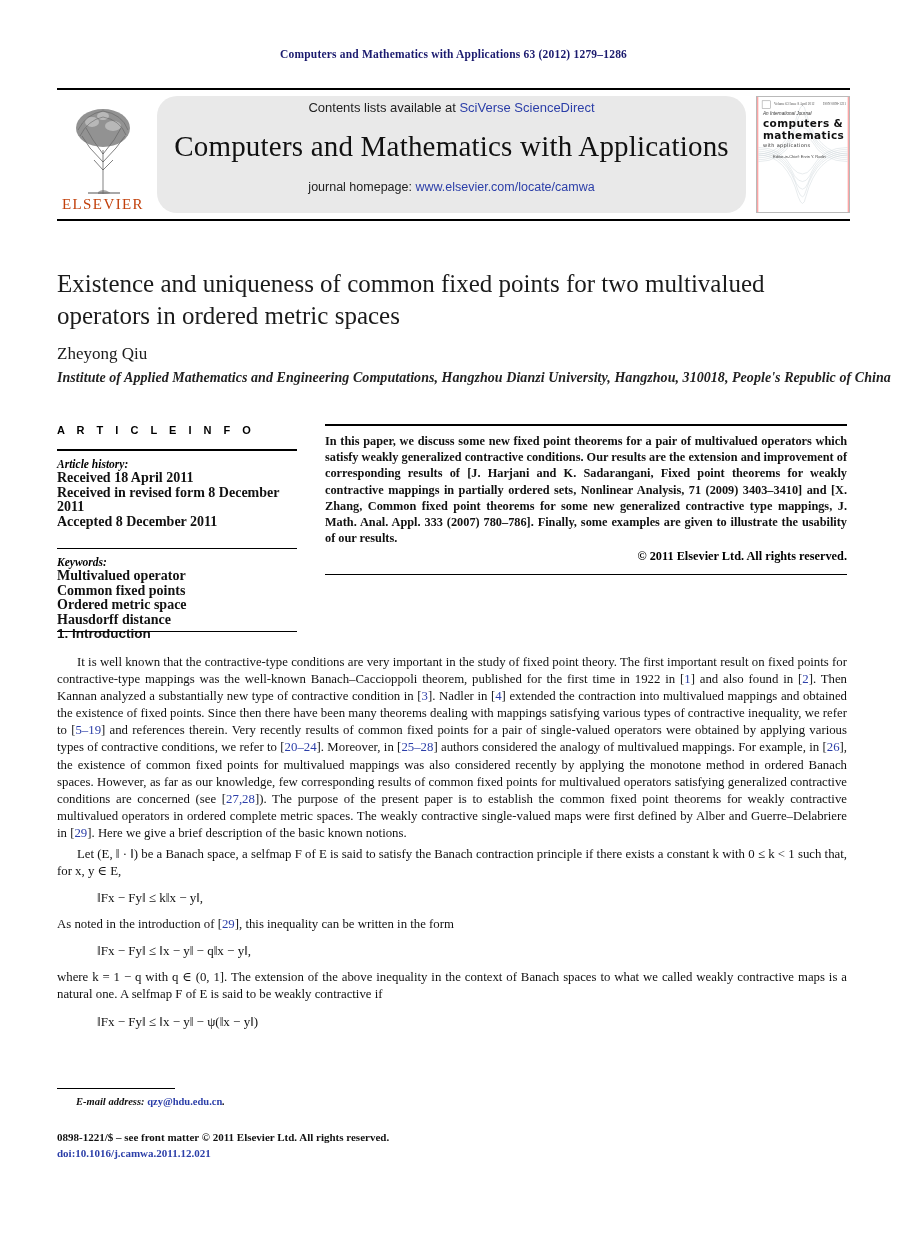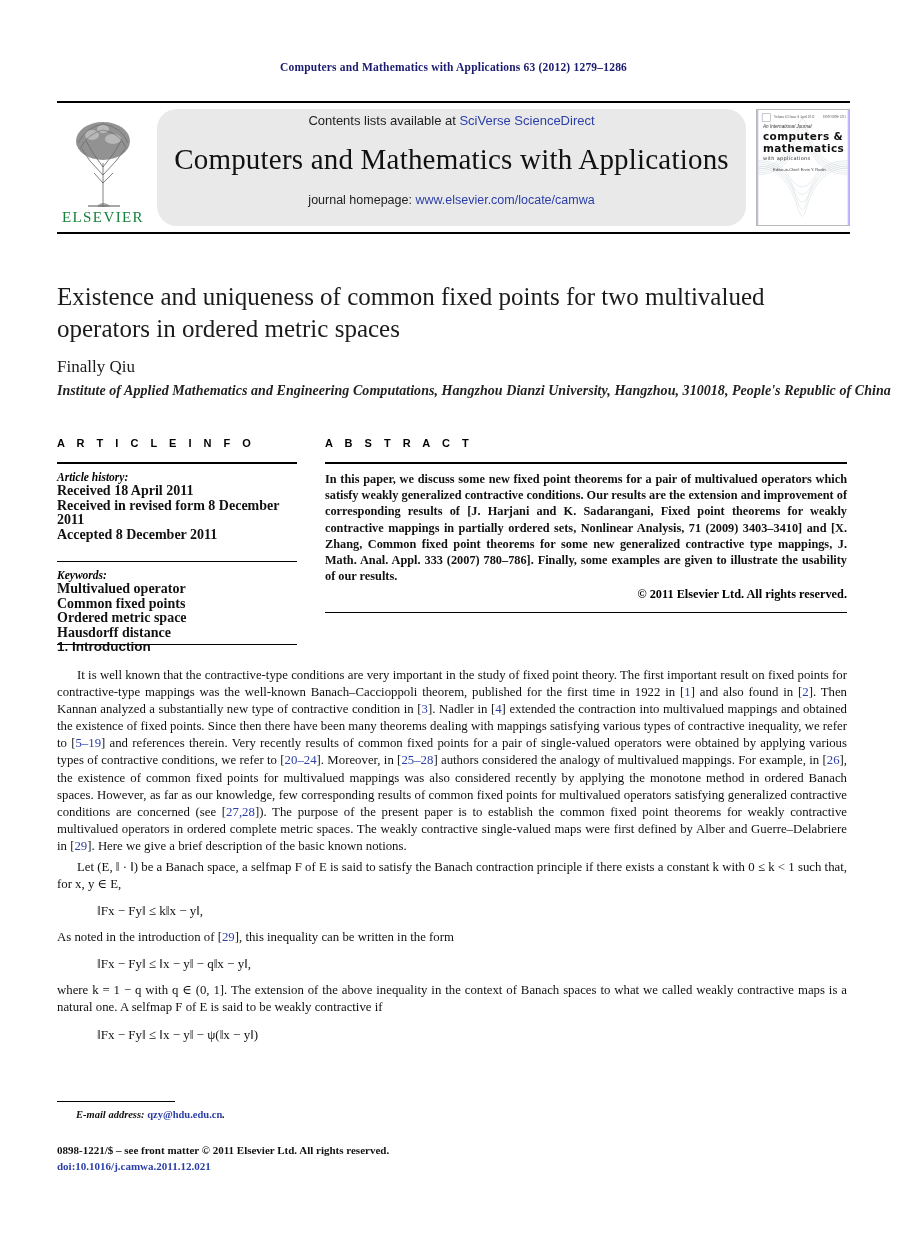--- a/index.html
+++ b/index.html
@@ -13,21 +13,20 @@
     font-family: "Liberation Serif", "DejaVu Serif", serif;
     color: #000000;
     position: relative;
     overflow: hidden;
   }
   .page {
     position: relative;
     width: 907px;
     height: 978px;
     padding: 0;
-    margin-top: 13px;
   }
 
   
   .running-head {
     position: absolute;
     top: 48px;
     left: 0;
     width: 907px;
     text-align: center;
     font-family: "Liberation Serif", "DejaVu Serif", serif;
@@ -62,21 +61,21 @@
   }
   .elsevier-tree {
     width: 70px;
     height: 95px;
     margin-top: 4px;
   }
   .elsevier-word {
     font-family: "Liberation Serif", "DejaVu Serif", serif;
     font-size: 15px;
     letter-spacing: 1.4px;
-    color: #15803d;
+    color: #c2410c;
     font-weight: normal;
     line-height: 1;
     padding-bottom: 3px;
   }
   .journal-band {
     flex: 1 1 auto;
     background: #e9e9e9;
     margin: 6px 0 6px 8px;
     display: flex;
     flex-direction: column;
@@ -107,21 +106,21 @@
     font-family: "Liberation Sans", sans-serif;
   }
   .homepage-line .url {
     color: #2b3ea8;
   }
   .cover-thumb {
     width: 94px;
     flex: 0 0 94px;
     margin: 6px 0 6px 10px;
     border: 1px solid #b9b9b9;
-    background: #c4b5fd;
+    background: #fca5a5;
     position: relative;
     overflow: hidden;
     box-sizing: border-box;
   }
   .cover-topbar {
     position: absolute;
     top: 2px; left: 3px; right: 3px;
     height: 9px;
     font-size: 3.4px;
     color: #555;
@@ -380,41 +379,40 @@
         <span>ISSN 0898-1221</span>
       </div>
       <div class="cover-j1">An International Journal</div>
       <div class="cover-j2"><span>computers &amp;</span><br><span>mathematics</span></div>
       <div class="cover-j3">with applications</div>
       <div class="cover-j4">Editor-in-Chief: Ervin Y. Rodin</div>
     </div>
   </div>
 
   <div class="title">Existence and uniqueness of common fixed points for two multivalued operators in ordered metric spaces</div>
-  <div class="author">Finally Qiu</div>
+  <div class="author">Zheyong Qiu</div>
   <div class="affiliation">Institute of Applied Mathematics and Engineering Computations, Hangzhou Dianzi University, Hangzhou, 310018, People's Republic of China</div>
 
   <div class="info-col">
     <div class="sec-head">A R T I C L E   I N F O</div>
     <div class="rule"></div>
     <div class="ital-head">Article history:</div>
     <div class="info-line">Received 18 April 2011</div>
     <div class="info-line">Received in revised form 8 December 2011</div>
     <div class="info-line">Accepted 8 December 2011</div>
     <div class="rule-thin" style="margin-top:19px"></div>
     <div class="ital-head">Keywords:</div>
     <div class="info-line">Multivalued operator</div>
     <div class="info-line">Common fixed points</div>
     <div class="info-line">Ordered metric space</div>
     <div class="info-line">Hausdorff distance</div>
     <div class="rule-thin" style="margin-top:4px"></div>
   </div>
 
   <div class="abstract-col">
-    <div class="sec-head">A B S T R A C T</div>
     <div class="rule"></div>
     <div class="abstract-body">In this paper, we discuss some new fixed point theorems for a pair of multivalued operators which satisfy weakly generalized contractive conditions. Our results are the extension and improvement of corresponding results of [J. Harjani and K. Sadarangani, Fixed point theorems for weakly contractive mappings in partially ordered sets, Nonlinear Analysis, 71 (2009) 3403–3410] and [X. Zhang, Common fixed point theorems for some new generalized contractive type mappings, J. Math. Anal. Appl. 333 (2007) 780–786]. Finally, some examples are given to illustrate the usability of our results.</div>
     <div class="copyright">© 2011 Elsevier Ltd. All rights reserved.</div>
     <div class="rule-thin" style="margin-top:10px"></div>
   </div>
 
   <div class="body-area">
     <h2 class="section-title">1. Introduction</h2>
 
     <p class="para"><span>It is well known that the contractive-type conditions are very important in the study of fixed point theory. The first important result on fixed points for contractive-type mappings was the well-known Banach–Caccioppoli theorem, published for the first time in 1922 in [</span><span class="ref">1</span><span>] and also found in [</span><span class="ref">2</span><span>]. Then Kannan analyzed a substantially new type of contractive condition in [</span><span class="ref">3</span><span>]. Nadler in [</span><span class="ref">4</span><span>] extended the contraction into multivalued mappings and obtained the existence of fixed points. Since then there have been many theorems dealing with mappings satisfying various types of contractive inequality, we refer to [</span><span class="ref">5–19</span><span>] and references therein. Very recently results of common fixed points for a pair of single-valued operators were obtained by applying various types of contractive conditions, we refer to [</span><span class="ref">20–24</span><span>]. Moreover, in [</span><span class="ref">25–28</span><span>] authors considered the analogy of multivalued mappings. For example, in [</span><span class="ref">26</span><span>], the existence of common fixed points for multivalued mappings was also considered recently by applying the monotone method in ordered Banach spaces. However, as far as our knowledge, few corresponding results of common fixed points for multivalued operators satisfying generalized contractive conditions are concerned (see [</span><span class="ref">27,28</span><span>]). The purpose of the present paper is to establish the common fixed point theorems for weakly contractive multivalued operators in ordered complete metric spaces. The weakly contractive single-valued maps were first defined by Alber and Guerre–Delabriere in [</span><span class="ref">29</span><span>]. Here we give a brief description of the basic known notions.</span></p>

